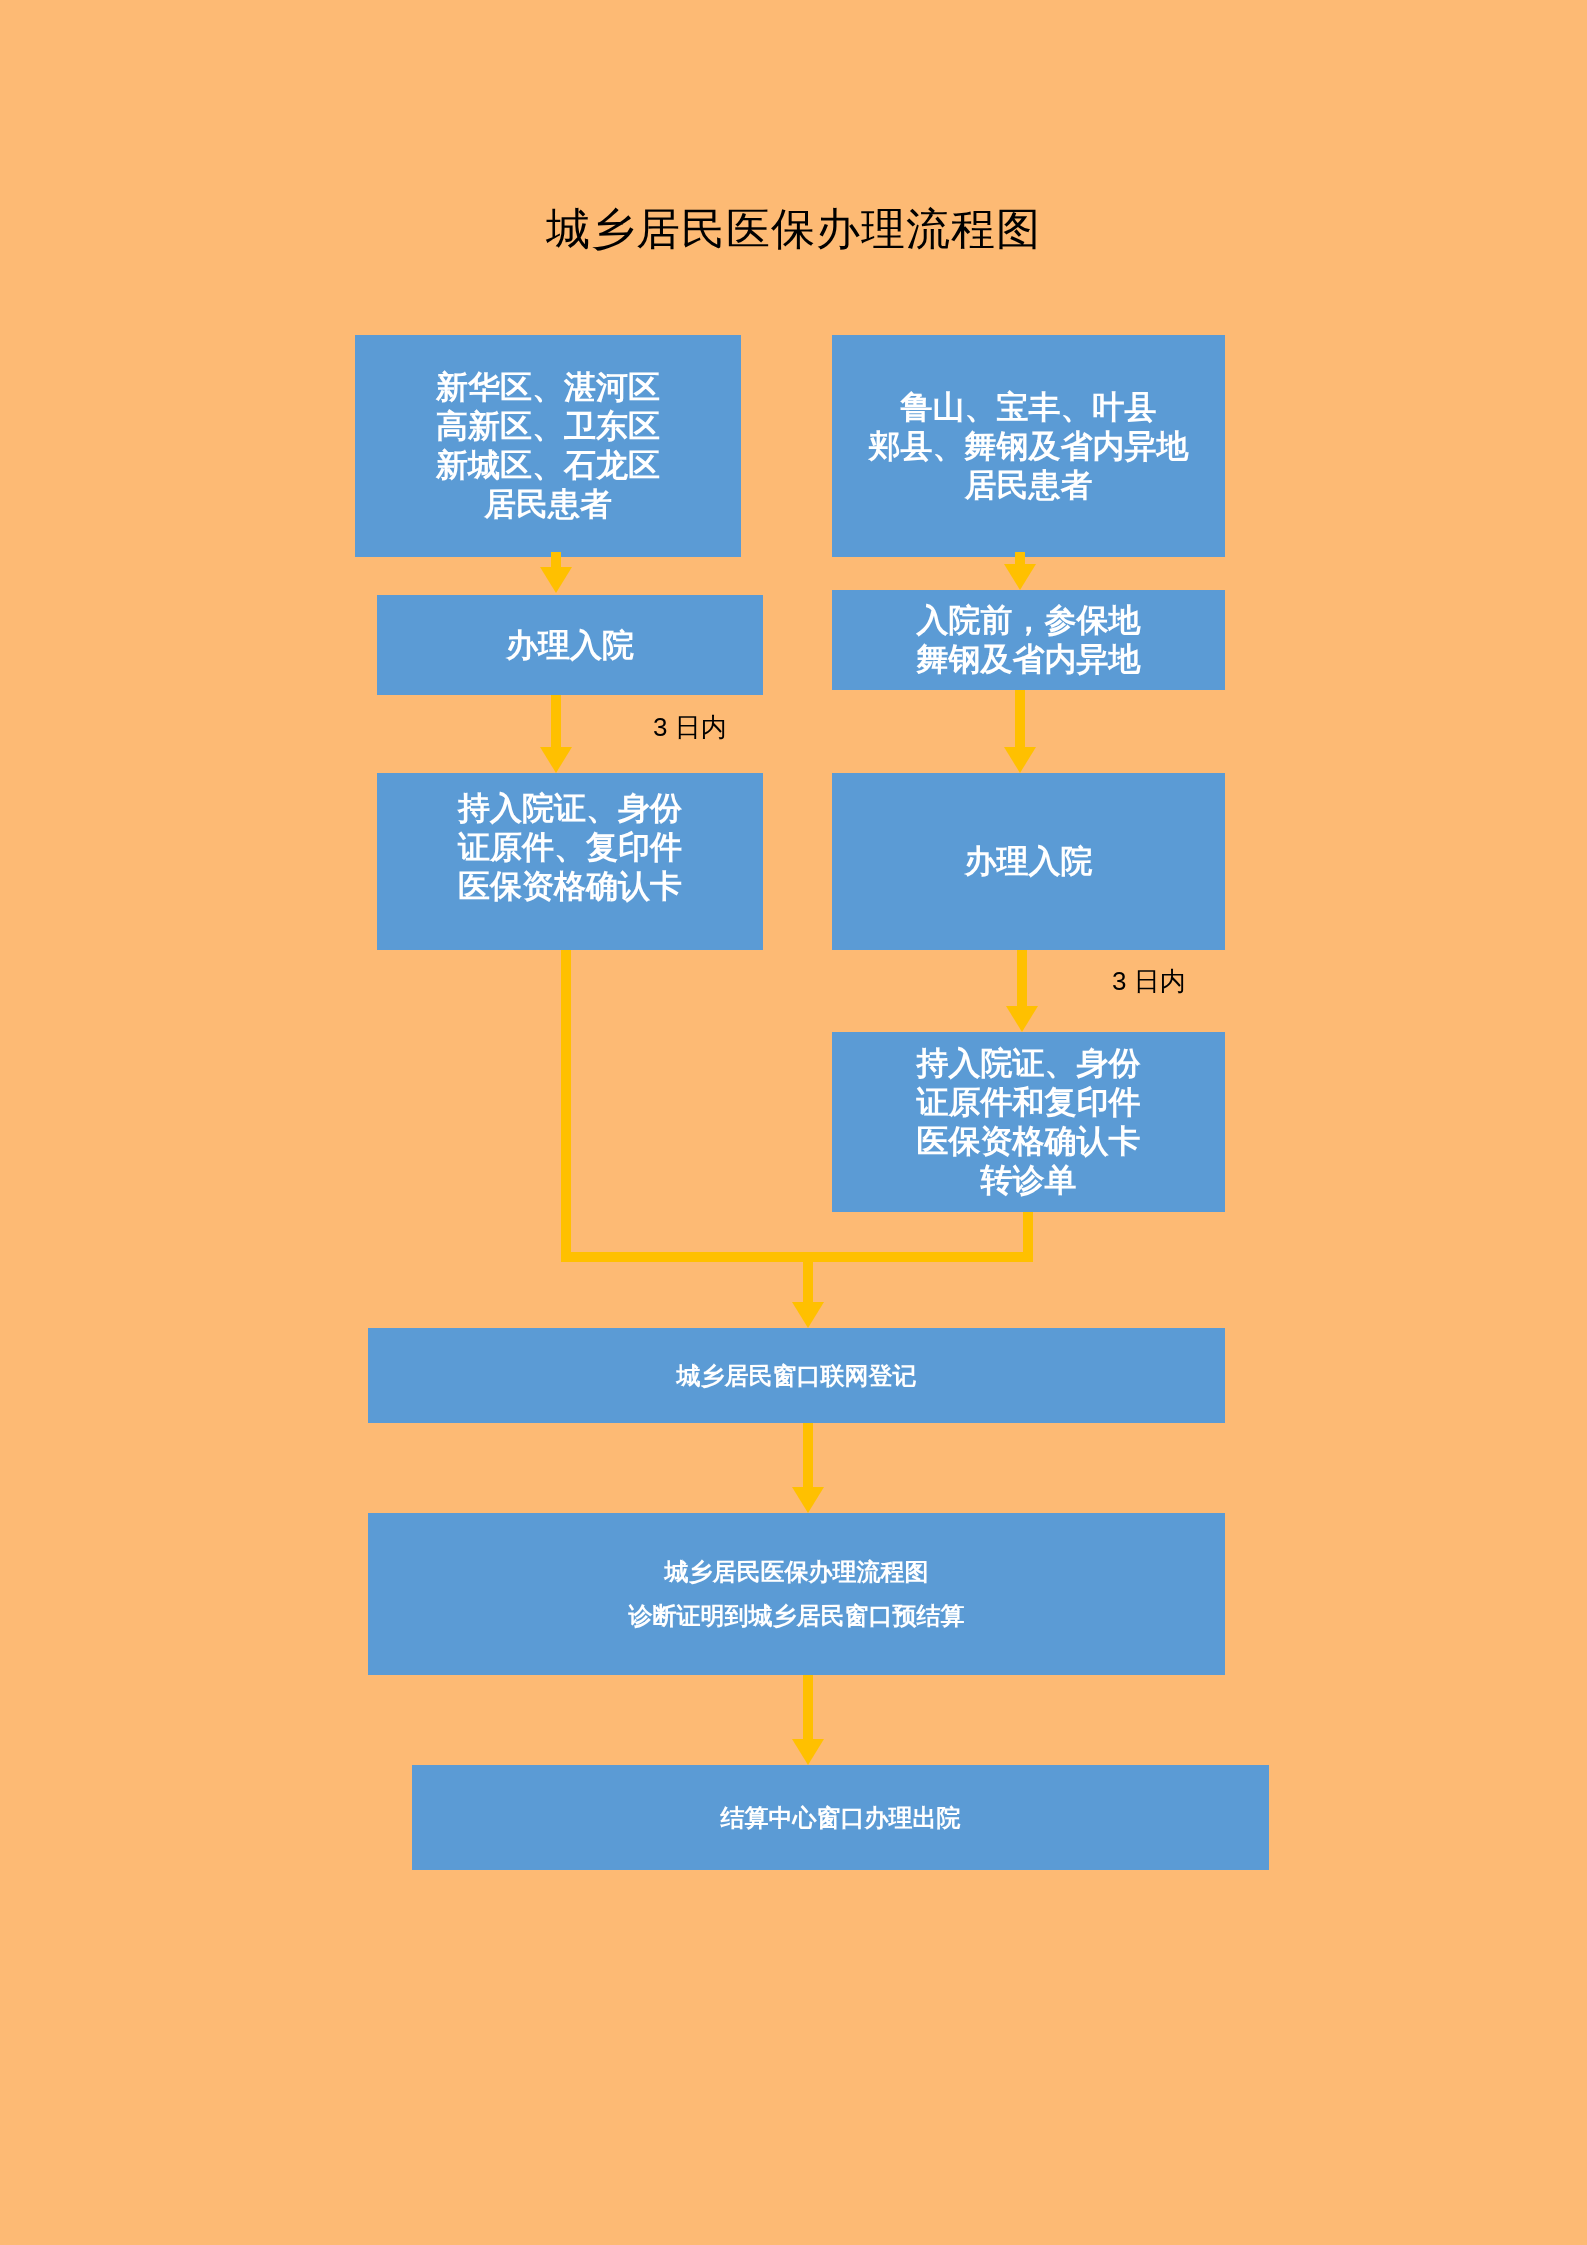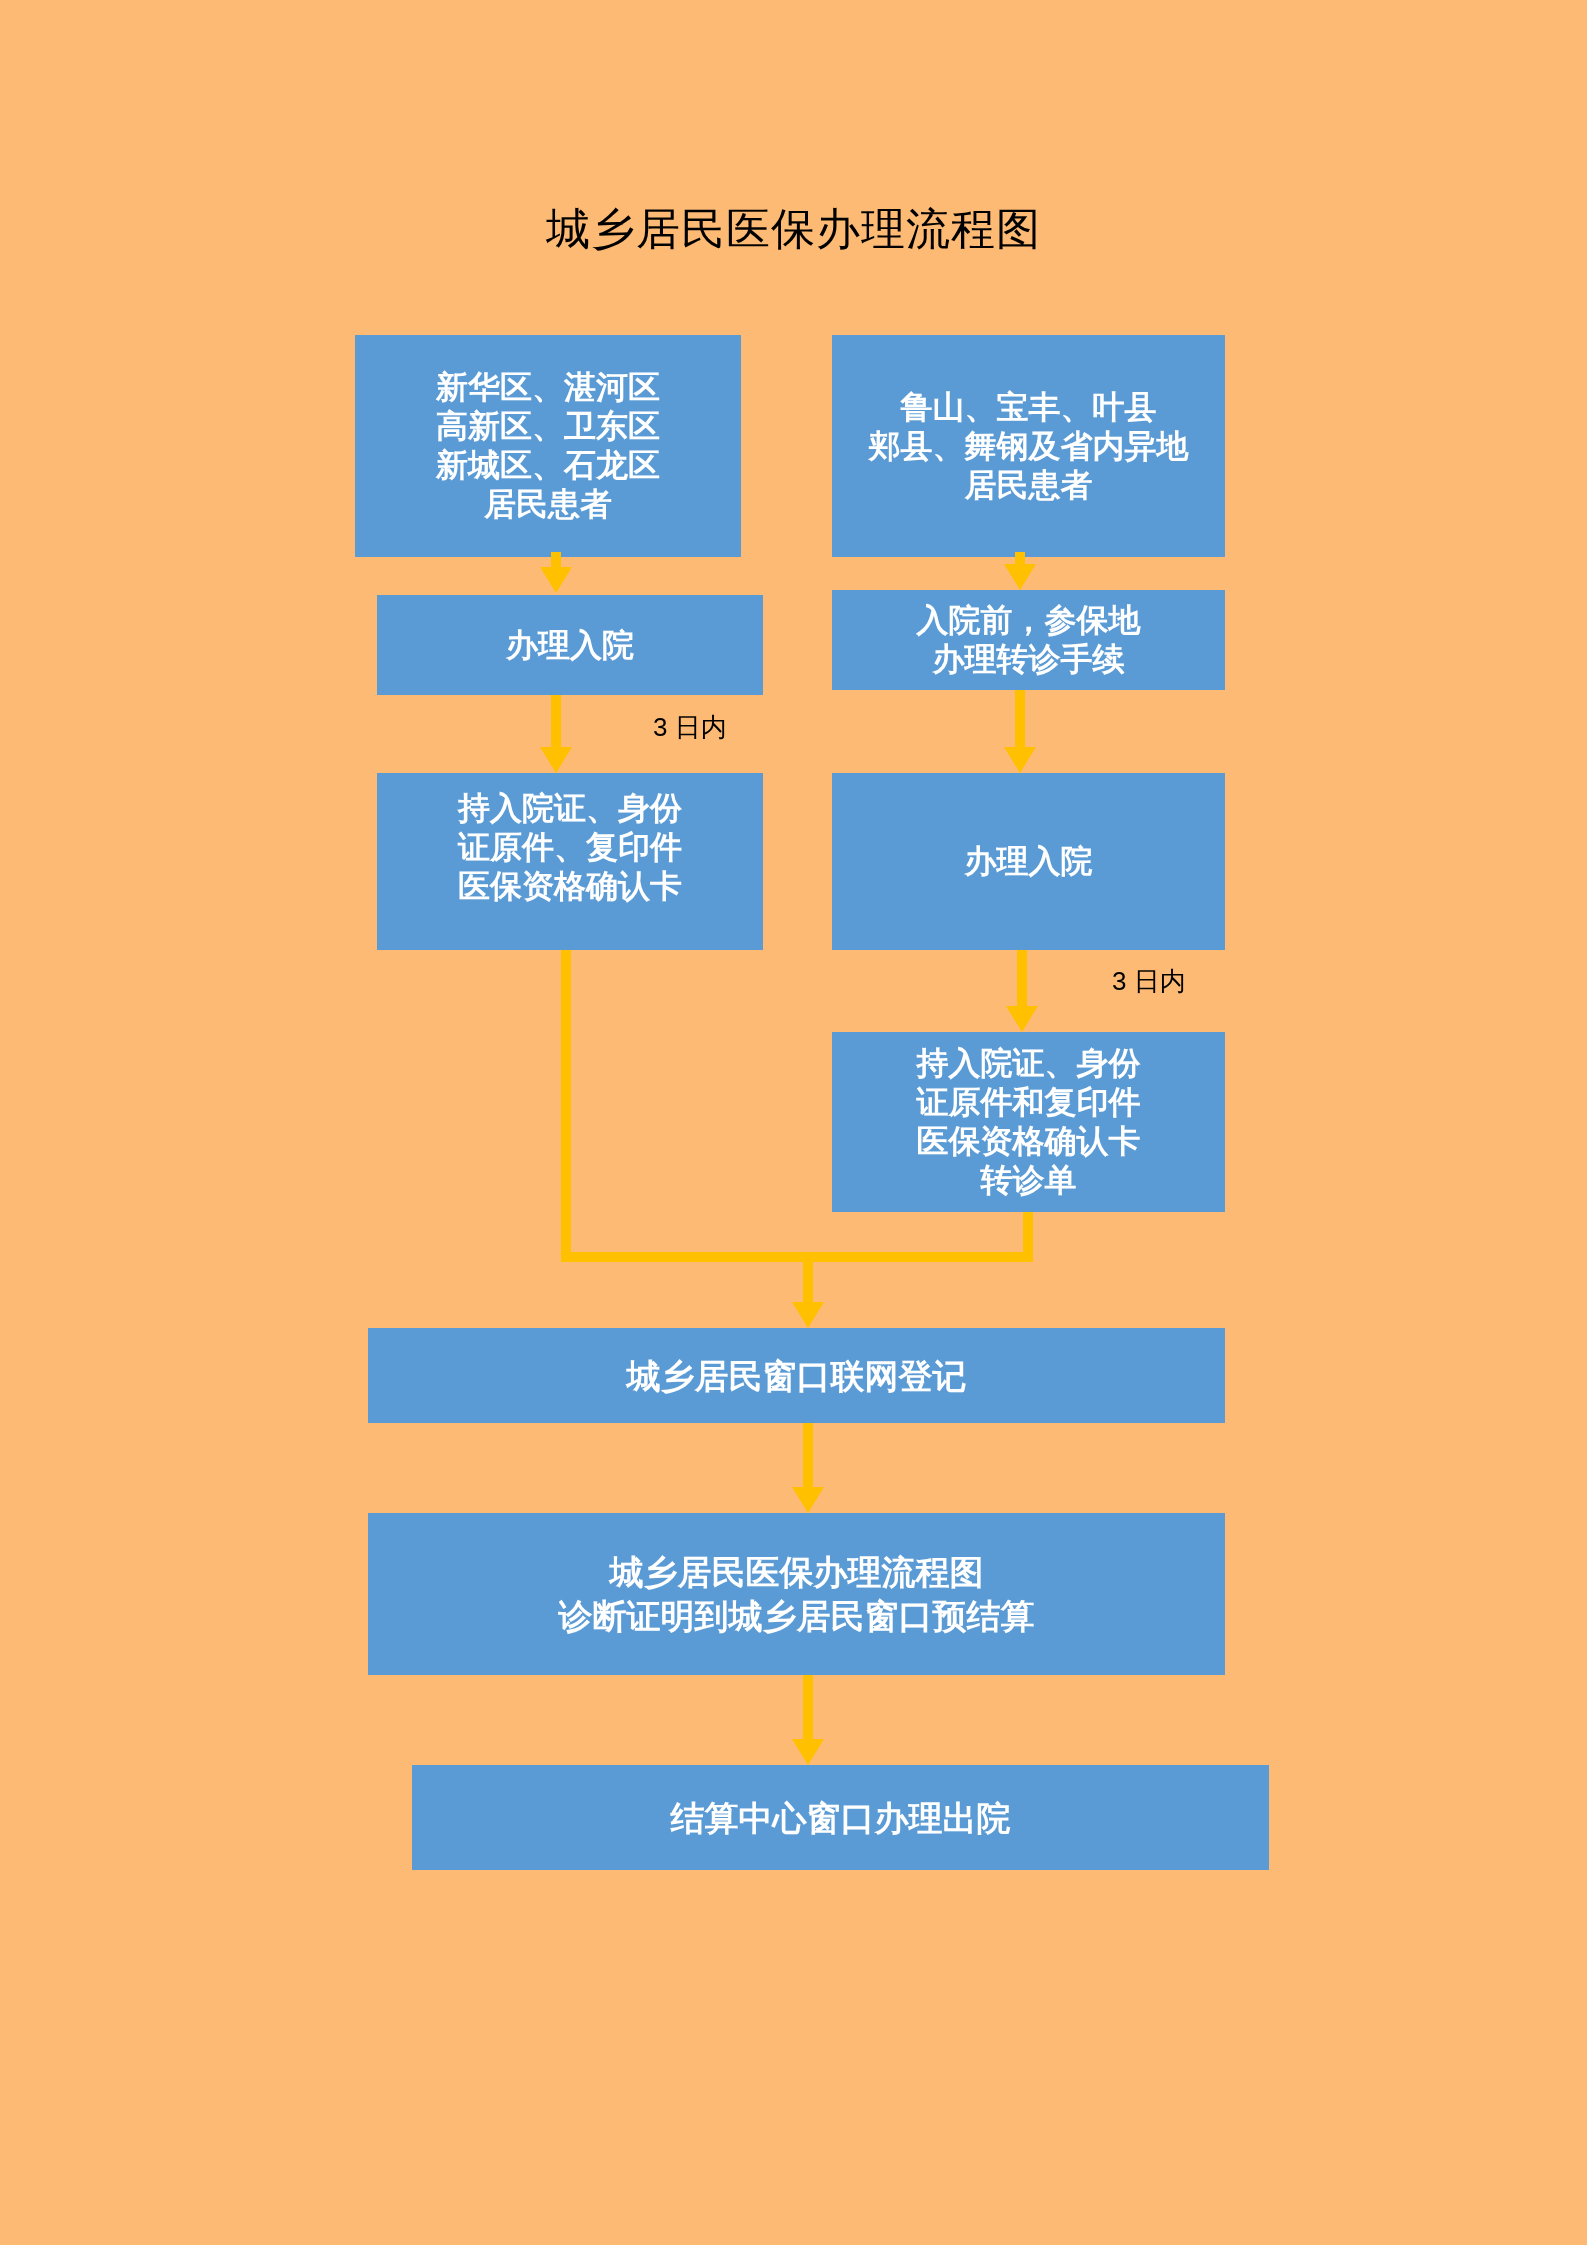--- a/index.html
+++ b/index.html
@@ -35,21 +35,21 @@
     text-align: center;
   }
   .fbox .fbox-text {
     color: var(--box-text, #ffffff);
     font-weight: 700;
     font-size: 32px;
     line-height: 39px;
     white-space: pre-line;
   }
   .wide .fbox-text {
-    font-size: 34px;
+    font-size: 24px;
     line-height: 44px;
   }
   
   #box-left-patients      { left: 355px;  top: 335px;  width: 386px; height: 222px; }
   #box-right-patients     { left: 832px;  top: 335px;  width: 393px; height: 222px; }
   #box-left-admission     { left: 377px;  top: 595px;  width: 386px; height: 100px; }
   #box-right-referral     { left: 832px;  top: 590px;  width: 393px; height: 100px; }
   #box-left-documents     { left: 377px;  top: 773px;  width: 386px; height: 177px; padding-bottom: 0; }
   #box-left-documents .fbox-text { margin-bottom: 28px; }
   #box-right-admission    { left: 832px;  top: 773px;  width: 393px; height: 177px; }
@@ -143,21 +143,21 @@
     <div class="fbox-text">鲁山、宝丰、叶县
 郏县、舞钢及省内异地
 居民患者</div>
   </div>
   <div class="varrow" id="arrow-right-1">
     <div class="shaft"></div>
     <div class="head"></div>
   </div>
   <div class="fbox" id="box-right-referral">
     <div class="fbox-text">入院前，参保地
-办理转诊手续</div>
+舞钢及省内异地</div>
   </div>
   <div class="varrow" id="arrow-right-2">
     <div class="shaft"></div>
     <div class="head"></div>
   </div>
   <div class="fbox" id="box-right-admission">
     <div class="fbox-text">办理入院</div>
   </div>
   <div class="varrow" id="arrow-right-3">
     <div class="shaft"></div>

